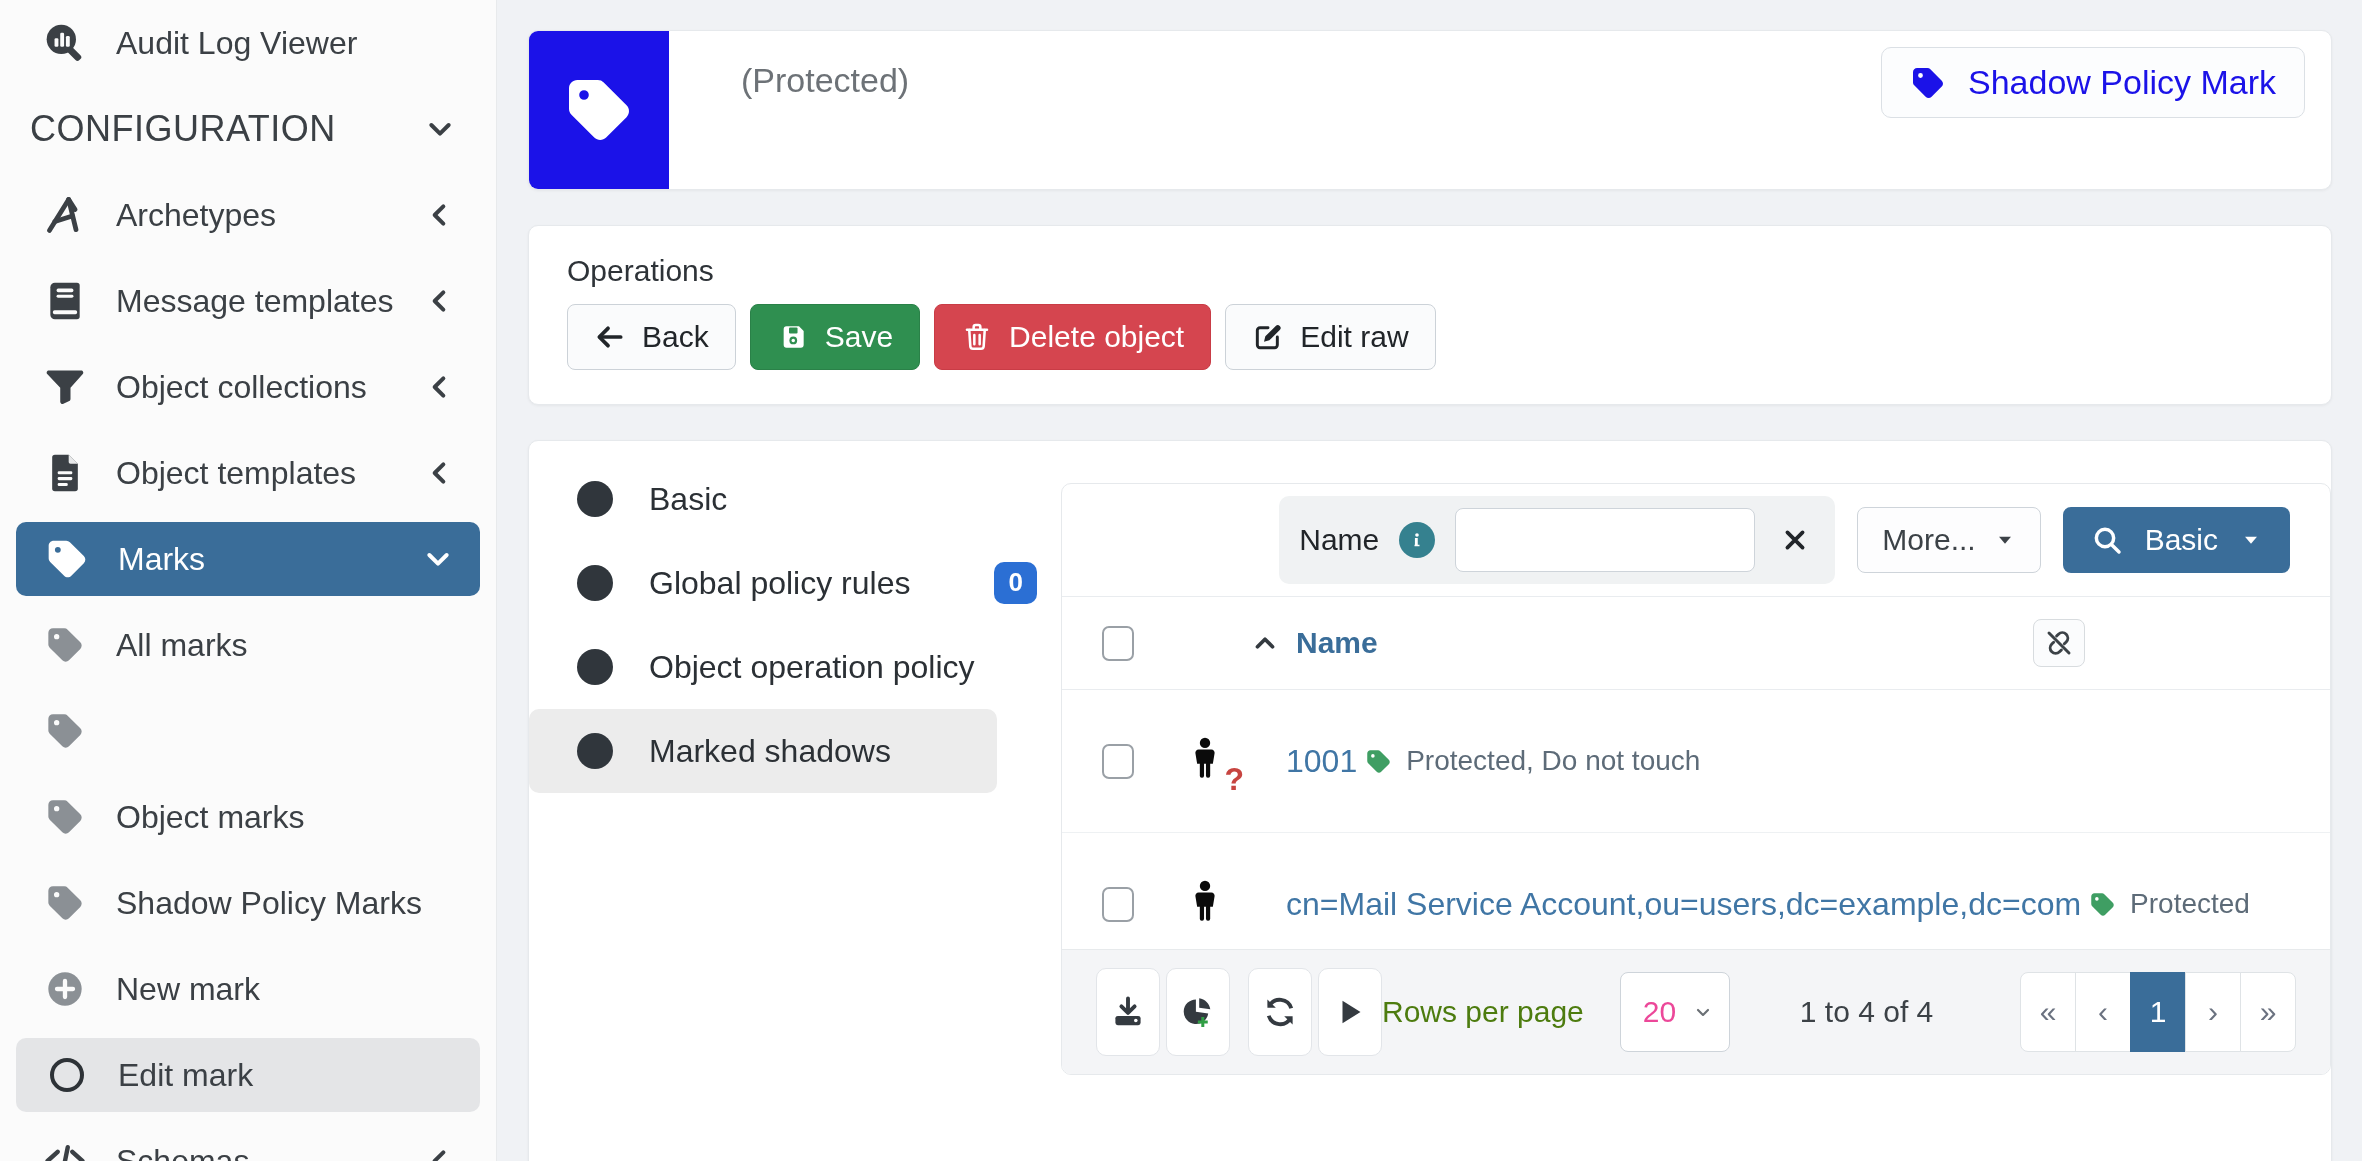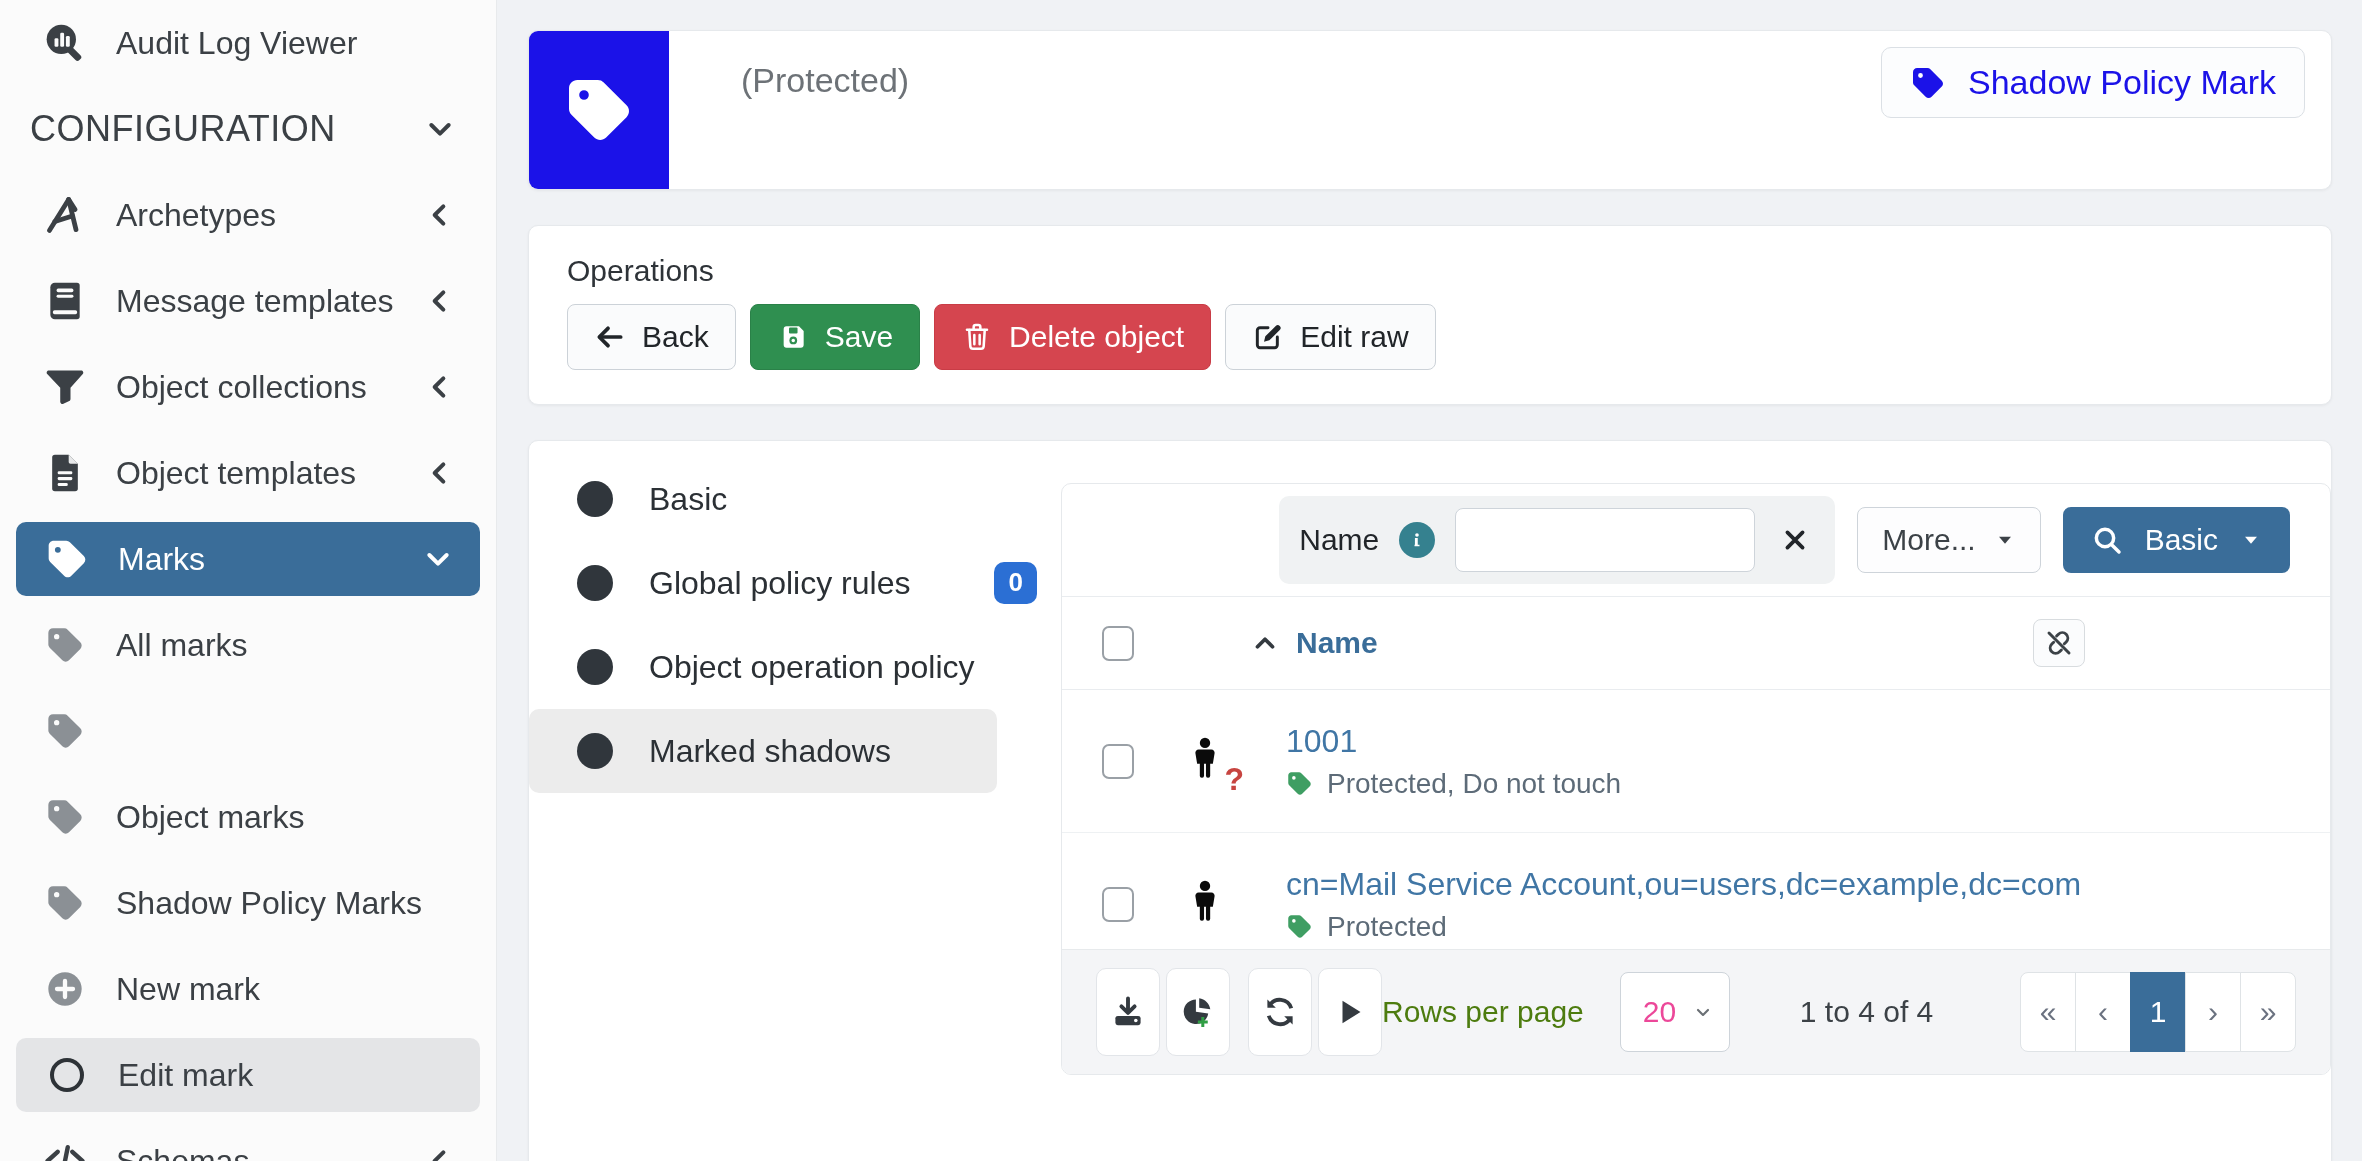--- a/index.html
+++ b/index.html
@@ -143,21 +143,21 @@
   }
   .unlink-btn svg { width:32px; height:32px; }
 
   .trow { height:143px; display:flex; align-items:center; padding:0 40px; border-bottom:1px solid #eef1f3; }
   .person { position:relative; margin-left:48px; width:48px; flex:0 0 48px; color:#0b0b0b; }
   .person svg { width:46px; height:46px; }
   .person .q {
     position:absolute; right:-14px; bottom:-12px; color:#c74440; font-weight:bold; font-size:32px;
     text-shadow:0 0 4px #fff, 0 0 4px #fff;
   }
-  .trow-main { margin-left:56px; display:flex; flex-direction:column; gap:8px; min-width:0; }
+  .trow-main { margin-left:56px; display:flex; flex-direction:row; gap:8px; min-width:0; }
   .row-link { font-size:32px; color:#4076a5; text-decoration:none; cursor:pointer; white-space:nowrap; }
   .tag-line { display:flex; align-items:center; gap:14px; }
   .tag-line svg { width:27px; height:27px; color:#3f9e63; }
   .tag-text { font-size:28px; color:#5d6b78; }
 
   
   .tfoot {
     position:absolute; left:0; right:0; bottom:0; height:125px;
     background:#f4f5f7; border-top:1px solid #e7eaec; border-radius:0 0 9px 9px;
     display:flex; align-items:center; padding:0 34px;

